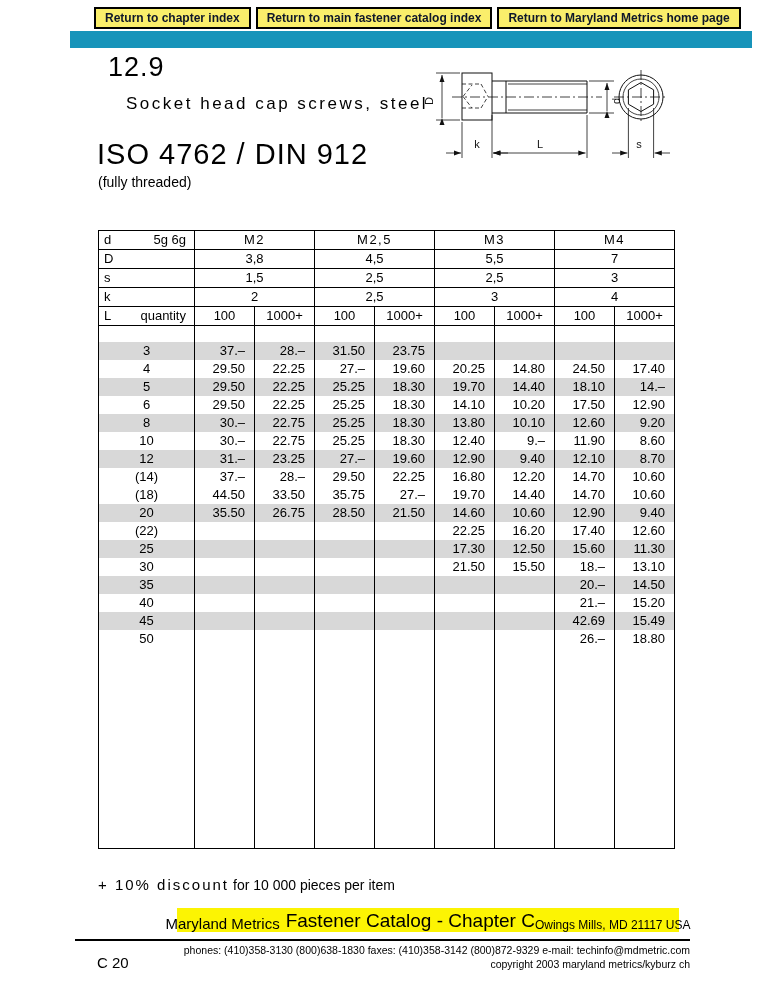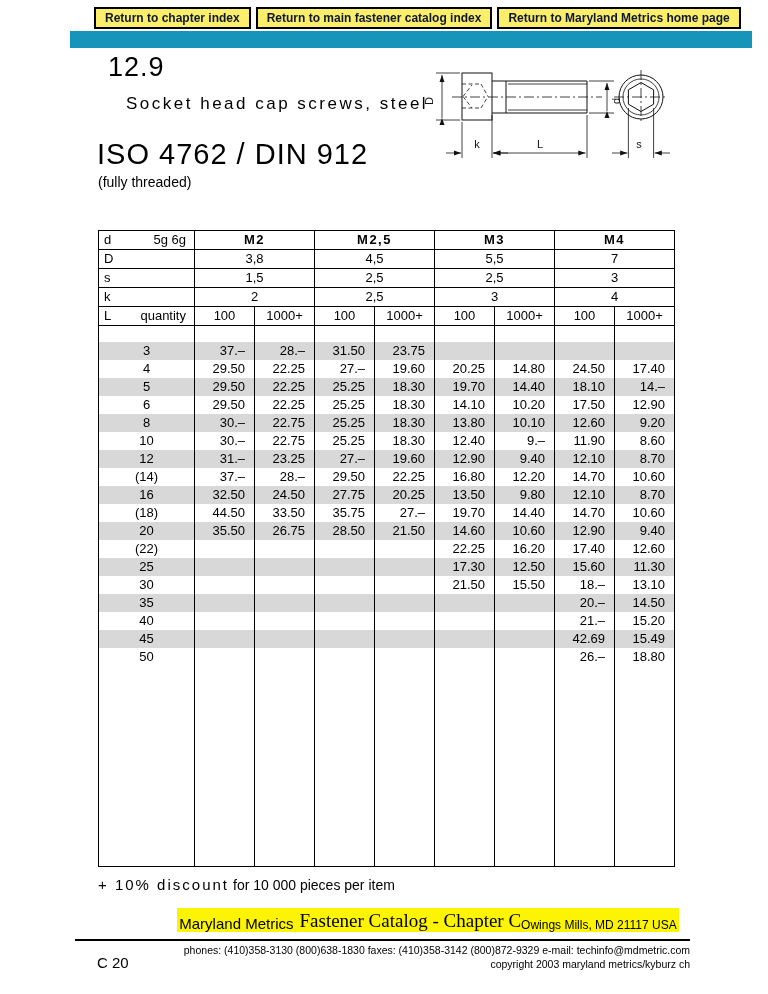--- a/index.html
+++ b/index.html
@@ -26,37 +26,37 @@
   
   table.catalog{
     position:absolute;left:98px;top:230px;width:576px;border-collapse:collapse;
     table-layout:fixed;font-size:13px;border:1px solid #000;
   }
   table.catalog td{height:18px;line-height:18px;padding:0;overflow:hidden;white-space:nowrap;}
   thead td{border:1px solid #000;text-align:center;}
   td.lblcell{text-align:left;}
   td.lblcell .dim{padding-left:5px;}
   td.lblcell .right{float:right;padding-right:8px;}
-  td.sizecell{letter-spacing:1.5px;font-weight:bold;}
+  td.sizecell{letter-spacing:1.5px;}
   tbody td{border-left:1px solid #000;border-right:1px solid #000;}
   tbody td.num{text-align:right;padding-right:9px;}
   tbody td.len{text-align:center;}
   tr.stripe td{background:#d8d8d8;}
   tr.blank td{height:16px;}
   tr.filler td{height:200px;}
   
   .discount{position:absolute;left:98px;top:876px;font-size:14px;}
   .discount .emph{font-size:15px;letter-spacing:2px;margin-right:4px;}
   
   .footer-band{
     position:absolute;left:177px;top:908px;width:502px;height:24px;background:#fcf403;
     display:flex;align-items:flex-end;justify-content:center;white-space:nowrap;
   }
   .footer-band .brand{font-size:15px;margin-right:6px;}
-  .footer-band .cat{font-size:19px;font-family:Liberation Serif, serif;}
+  .footer-band .cat{font-size:19px;}
   .footer-band .loc{font-size:12px;}
   .footer-rule{position:absolute;left:75px;top:939px;width:615px;height:0;border-top:2px solid #000;}
   .phones{position:absolute;right:78px;top:944px;font-size:10.5px;text-align:center;}
   .copyright{position:absolute;right:78px;top:958px;font-size:10.5px;text-align:right;}
   .page-num{position:absolute;left:97px;top:954px;font-size:15px;}
   svg text{font-family:"Liberation Sans", sans-serif;font-size:11px;fill:#111;}
 </style>
 </head>
 <body>
 
@@ -289,31 +289,20 @@
         <td class="len">(14)</td>
         <td class="num">37.–</td>
         <td class="num">28.–</td>
         <td class="num">29.50</td>
         <td class="num">22.25</td>
         <td class="num">16.80</td>
         <td class="num">12.20</td>
         <td class="num">14.70</td>
         <td class="num">10.60</td>
       </tr>
-      <tr class="stripe">
-        <td class="len">16</td>
-        <td class="num">32.50</td>
-        <td class="num">24.50</td>
-        <td class="num">27.75</td>
-        <td class="num">20.25</td>
-        <td class="num">13.50</td>
-        <td class="num">9.80</td>
-        <td class="num">12.10</td>
-        <td class="num">8.70</td>
-      </tr>
       <tr>
         <td class="len">(18)</td>
         <td class="num">44.50</td>
         <td class="num">33.50</td>
         <td class="num">35.75</td>
         <td class="num">27.–</td>
         <td class="num">19.70</td>
         <td class="num">14.40</td>
         <td class="num">14.70</td>
         <td class="num">10.60</td>

